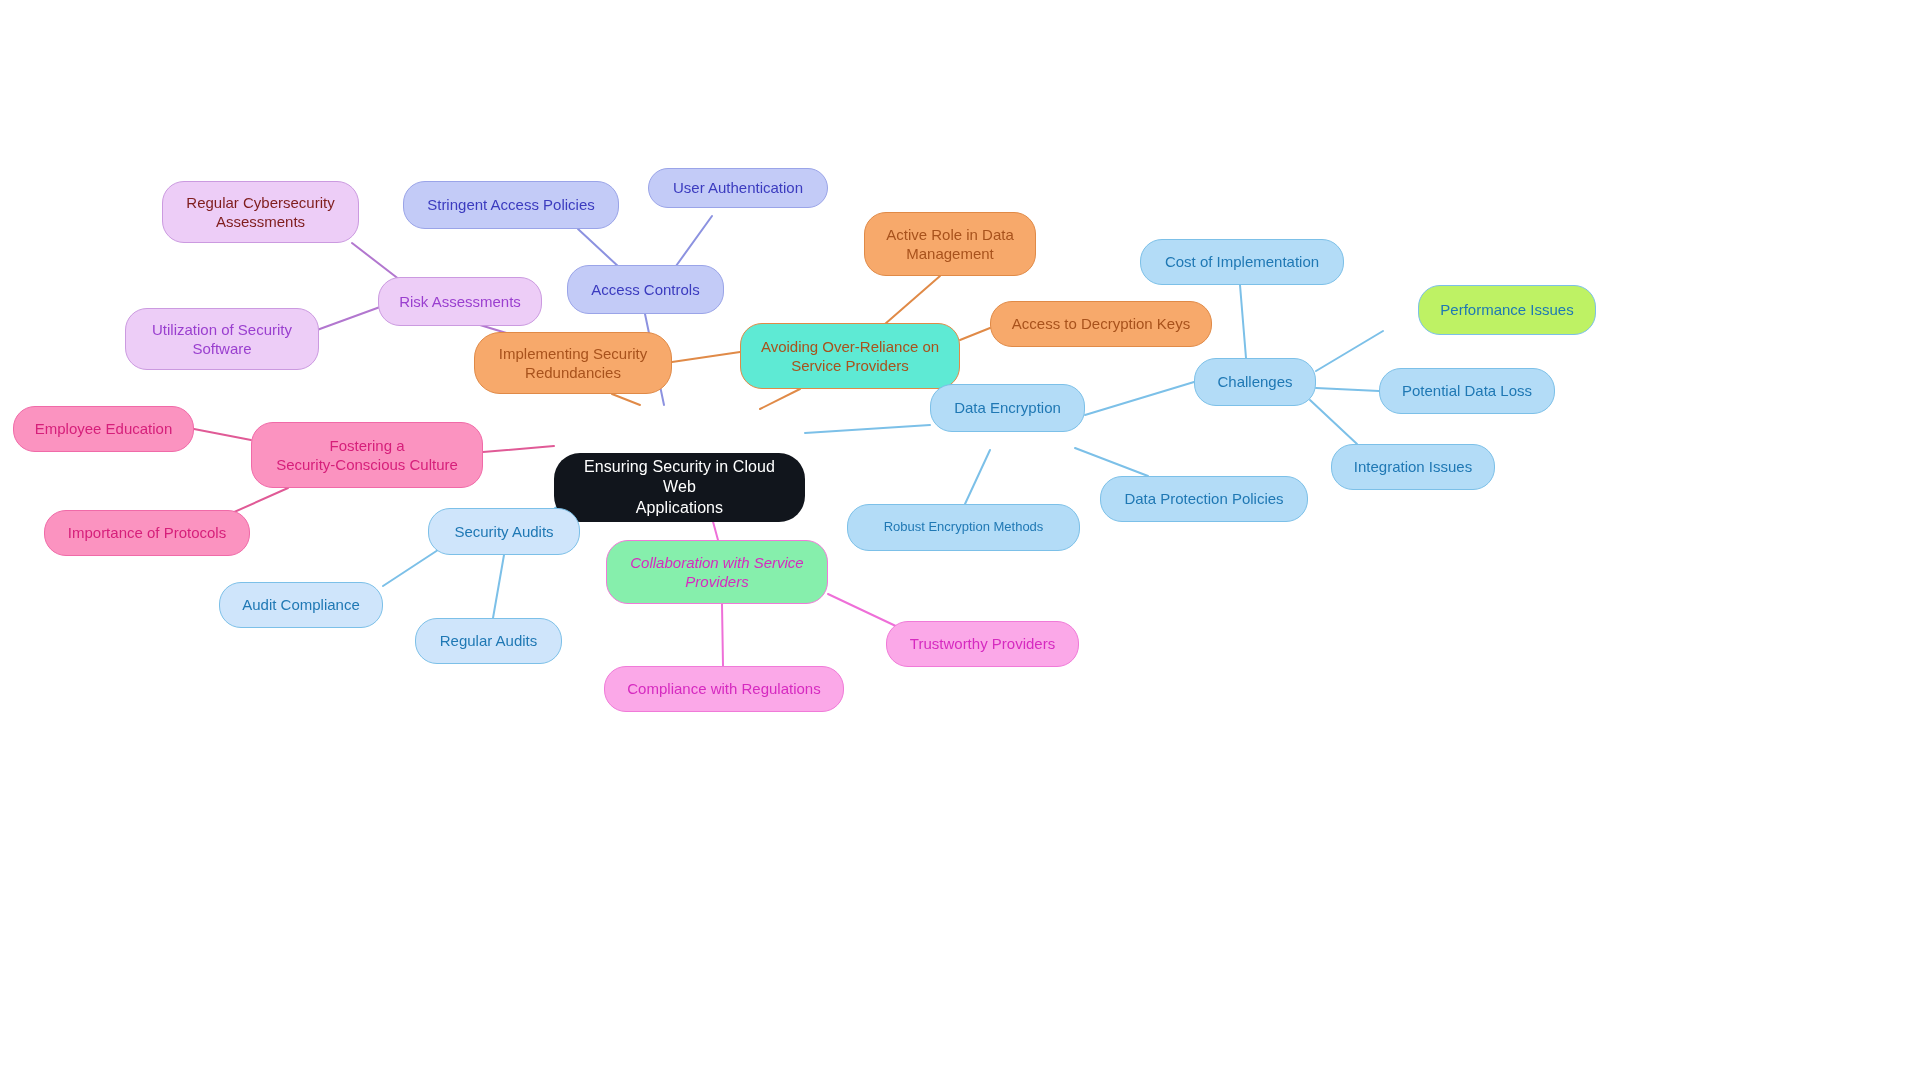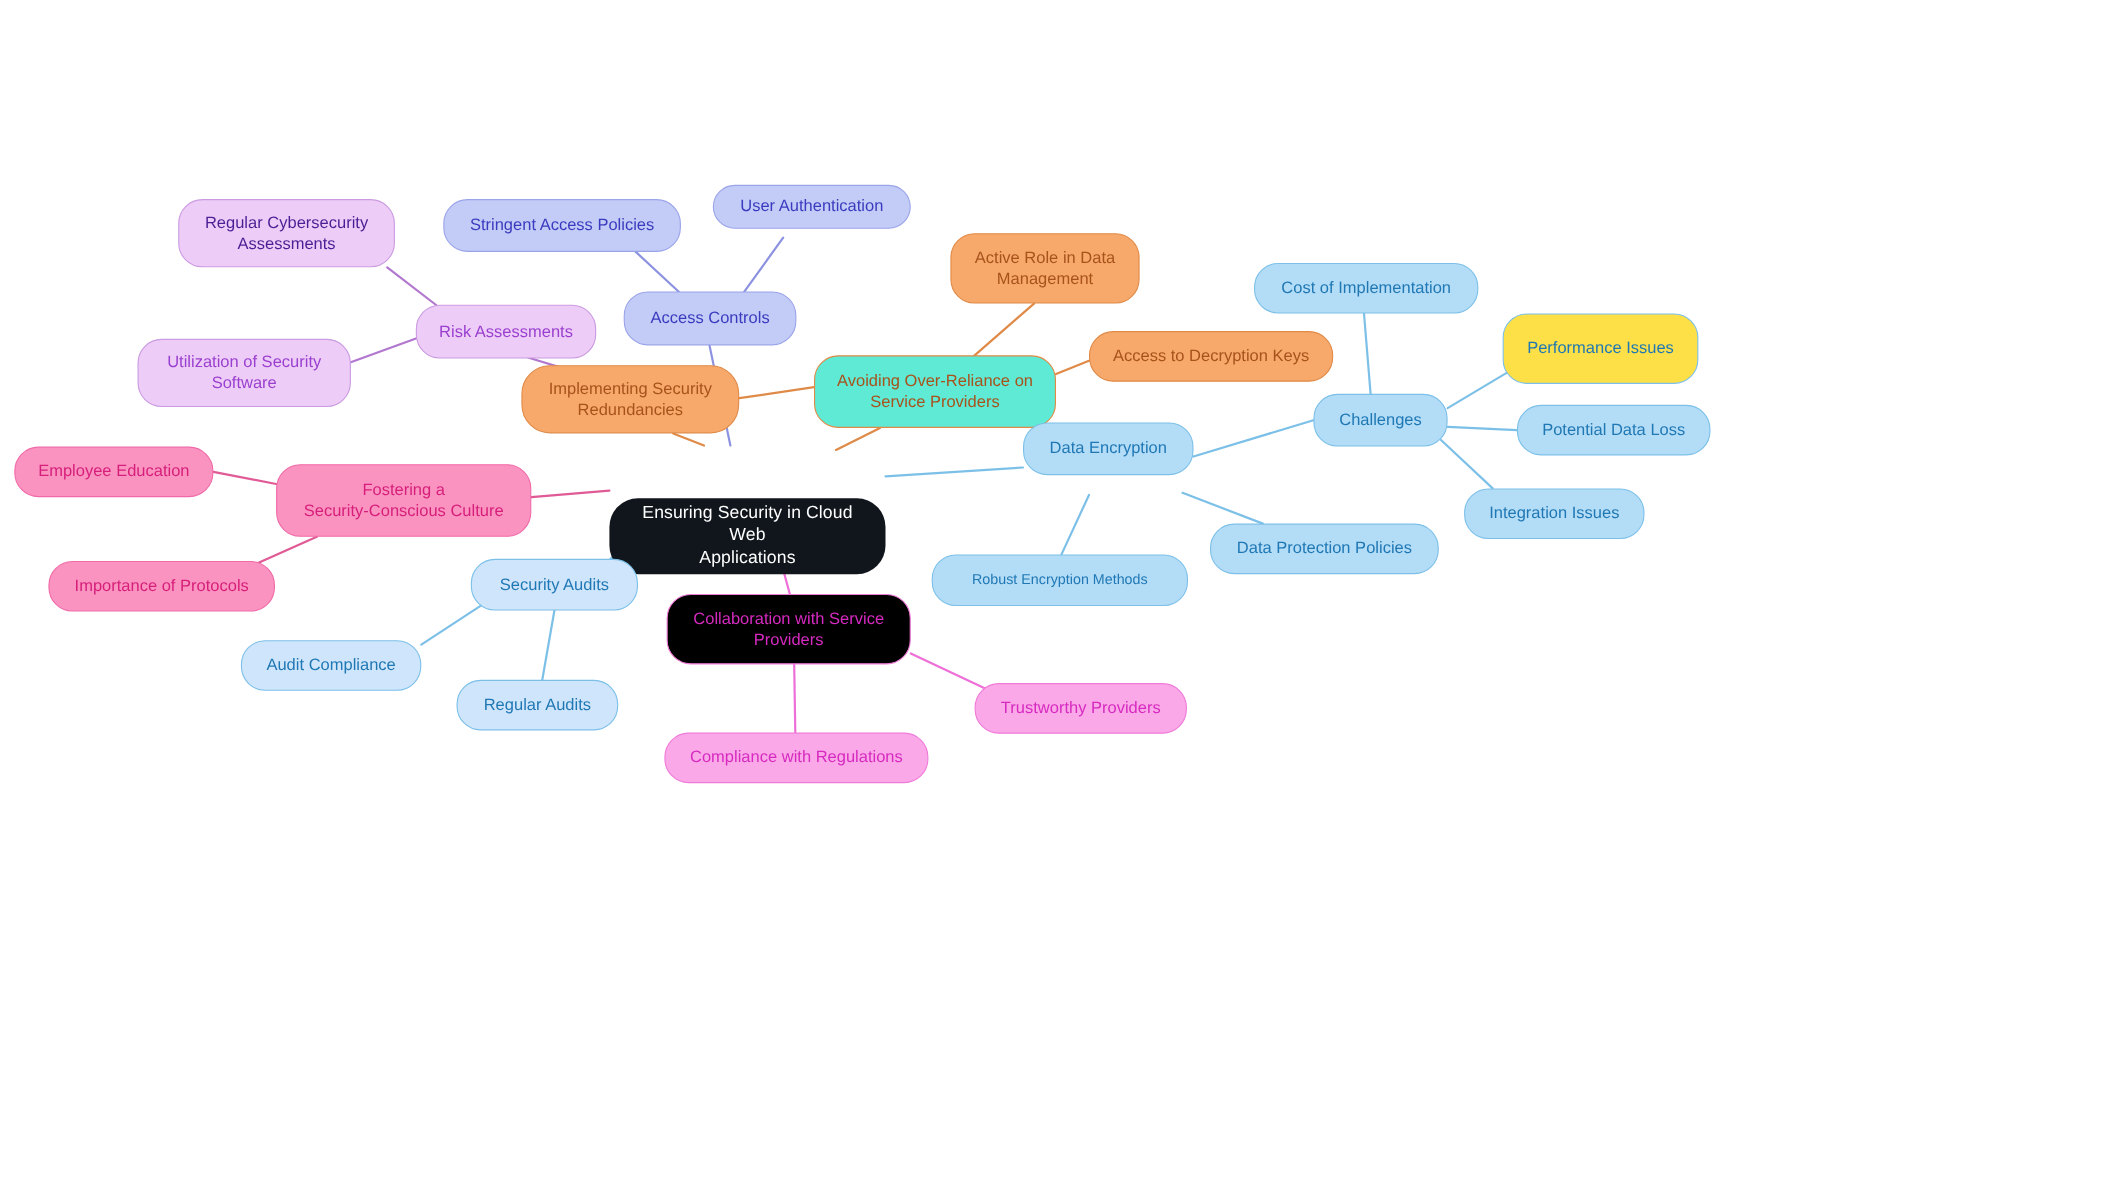--- a/index.html
+++ b/index.html
@@ -78,48 +78,48 @@
       <line x1="612" y1="474" x2="555" y2="508" stroke="#7cc0e8" stroke-width="2" stroke-linecap="round"></line>
       <line x1="441" y1="548" x2="383" y2="586" stroke="#7cc0e8" stroke-width="2" stroke-linecap="round"></line>
       <line x1="504" y1="555" x2="493" y2="618" stroke="#7cc0e8" stroke-width="2" stroke-linecap="round"></line>
       <line x1="700" y1="474" x2="718" y2="540" stroke="#ee6fd8" stroke-width="2" stroke-linecap="round"></line>
       <line x1="722" y1="604" x2="723" y2="666" stroke="#ee6fd8" stroke-width="2" stroke-linecap="round"></line>
       <line x1="828" y1="594" x2="900" y2="628" stroke="#ee6fd8" stroke-width="2" stroke-linecap="round"></line>
     </svg>
   <div id="node-layer">
       <div class="node root" style="left: 554px; top: 405px; width: 251px; height: 69px; background: rgb(17, 21, 28); color: rgb(255, 255, 255); border-color: rgb(17, 21, 28); font-size: 16px;"><span>Ensuring Security in Cloud Web
 Applications</span></div>
-      <div class="node" style="left: 162px; top: 181px; width: 197px; height: 62px; background: rgb(237, 205, 247); color: #4c1d95; border-color: rgb(203, 154, 224); font-size: 15px;"><span>Regular Cybersecurity
+      <div class="node" style="left: 162px; top: 181px; width: 197px; height: 62px; background: rgb(237, 205, 247); color: #7f1d1d; border-color: rgb(203, 154, 224); font-size: 15px;"><span>Regular Cybersecurity
 Assessments</span></div>
       <div class="node" style="left: 125px; top: 308px; width: 194px; height: 62px; background: rgb(237, 205, 247); color: rgb(154, 63, 207); border-color: rgb(203, 154, 224); font-size: 15px;"><span>Utilization of Security
 Software</span></div>
       <div class="node" style="left: 378px; top: 277px; width: 164px; height: 49px; background: rgb(237, 205, 247); color: rgb(154, 63, 207); border-color: rgb(203, 154, 224); font-size: 15px;"><span>Risk Assessments</span></div>
       <div class="node" style="left: 403px; top: 181px; width: 216px; height: 48px; background: rgb(195, 203, 247); color: rgb(59, 59, 191); border-color: rgb(154, 164, 232); font-size: 15px;"><span>Stringent Access Policies</span></div>
       <div class="node" style="left: 648px; top: 168px; width: 180px; height: 40px; background: rgb(195, 203, 247); color: rgb(59, 59, 191); border-color: rgb(154, 164, 232); font-size: 15px;"><span>User Authentication</span></div>
       <div class="node" style="left: 567px; top: 265px; width: 157px; height: 49px; background: rgb(195, 203, 247); color: rgb(59, 59, 191); border-color: rgb(154, 164, 232); font-size: 15px;"><span>Access Controls</span></div>
       <div class="node" style="left: 474px; top: 332px; width: 198px; height: 62px; background: rgb(247, 169, 107); color: rgb(168, 82, 28); border-color: rgb(224, 138, 71); font-size: 15px; border-radius: 26px;"><span>Implementing Security
 Redundancies</span></div>
       <div class="node" style="left: 740px; top: 323px; width: 220px; height: 66px; background: #5eead4; color: rgb(168, 82, 28); border-color: rgb(224, 138, 71); font-size: 15px;"><span>Avoiding Over-Reliance on
 Service Providers</span></div>
       <div class="node" style="left: 864px; top: 212px; width: 172px; height: 64px; background: rgb(247, 169, 107); color: rgb(168, 82, 28); border-color: rgb(224, 138, 71); font-size: 15px;"><span>Active Role in Data
 Management</span></div>
       <div class="node" style="left: 990px; top: 301px; width: 222px; height: 46px; background: rgb(247, 169, 107); color: rgb(168, 82, 28); border-color: rgb(224, 138, 71); font-size: 15px;"><span>Access to Decryption Keys</span></div>
       <div class="node" style="left: 930px; top: 384px; width: 155px; height: 48px; background: rgb(179, 220, 247); color: rgb(31, 120, 180); border-color: rgb(124, 192, 232); font-size: 15px;"><span>Data Encryption</span></div>
       <div class="node" style="left: 847px; top: 504px; width: 233px; height: 47px; background: rgb(179, 220, 247); color: rgb(31, 120, 180); border-color: rgb(124, 192, 232); font-size: 13px;"><span>Robust Encryption Methods</span></div>
       <div class="node" style="left: 1100px; top: 476px; width: 208px; height: 46px; background: rgb(179, 220, 247); color: rgb(31, 120, 180); border-color: rgb(124, 192, 232); font-size: 15px;"><span>Data Protection Policies</span></div>
       <div class="node" style="left: 1194px; top: 358px; width: 122px; height: 48px; background: rgb(179, 220, 247); color: rgb(31, 120, 180); border-color: rgb(124, 192, 232); font-size: 15px;"><span>Challenges</span></div>
       <div class="node" style="left: 1140px; top: 239px; width: 204px; height: 46px; background: rgb(179, 220, 247); color: rgb(31, 120, 180); border-color: rgb(124, 192, 232); font-size: 15px;"><span>Cost of Implementation</span></div>
-      <div class="node" style="left: 1366px; top: 285px; width: 178px; height: 64px; background: #fde047; color: rgb(31, 120, 180); border-color: rgb(124, 192, 232); font-size: 15px;"><span>Performance Issues</span></div>
+      <div class="node" style="left: 1418px; top: 285px; width: 178px; height: 50px; background: #bef264; color: rgb(31, 120, 180); border-color: rgb(124, 192, 232); font-size: 15px;"><span>Performance Issues</span></div>
       <div class="node" style="left: 1379px; top: 368px; width: 176px; height: 46px; background: rgb(179, 220, 247); color: rgb(31, 120, 180); border-color: rgb(124, 192, 232); font-size: 15px;"><span>Potential Data Loss</span></div>
       <div class="node" style="left: 1331px; top: 444px; width: 164px; height: 46px; background: rgb(179, 220, 247); color: rgb(31, 120, 180); border-color: rgb(124, 192, 232); font-size: 15px;"><span>Integration Issues</span></div>
       <div class="node" style="left: 251px; top: 422px; width: 232px; height: 66px; background: rgb(251, 147, 192); color: rgb(214, 31, 122); border-color: rgb(240, 106, 168); font-size: 15px;"><span>Fostering a
 Security-Conscious Culture</span></div>
       <div class="node" style="left: 13px; top: 406px; width: 181px; height: 46px; background: rgb(251, 147, 192); color: rgb(214, 31, 122); border-color: rgb(240, 106, 168); font-size: 15px;"><span>Employee Education</span></div>
       <div class="node" style="left: 44px; top: 510px; width: 206px; height: 46px; background: rgb(251, 147, 192); color: rgb(214, 31, 122); border-color: rgb(240, 106, 168); font-size: 15px;"><span>Importance of Protocols</span></div>
       <div class="node" style="left: 428px; top: 508px; width: 152px; height: 47px; background: rgb(207, 229, 251); color: rgb(31, 120, 180); border-color: rgb(124, 192, 232); font-size: 15px;"><span>Security Audits</span></div>
       <div class="node" style="left: 219px; top: 582px; width: 164px; height: 46px; background: rgb(207, 229, 251); color: rgb(31, 120, 180); border-color: rgb(124, 192, 232); font-size: 15px;"><span>Audit Compliance</span></div>
       <div class="node" style="left: 415px; top: 618px; width: 147px; height: 46px; background: rgb(207, 229, 251); color: rgb(31, 120, 180); border-color: rgb(124, 192, 232); font-size: 15px;"><span>Regular Audits</span></div>
-      <div class="node" style="left: 606px; top: 540px; width: 222px; height: 64px; background: #000000; color: rgb(214, 42, 192); border-color: rgb(240, 122, 216); font-size: 15px;"><span>Collaboration with Service
+      <div class="node" style="left: 606px; top: 540px; width: 222px; height: 64px; background: #86efac; color: rgb(214, 42, 192); border-color: rgb(240, 122, 216); font-size: 15px; font-style: italic;"><span>Collaboration with Service
 Providers</span></div>
       <div class="node" style="left: 604px; top: 666px; width: 240px; height: 46px; background: rgb(251, 168, 232); color: rgb(214, 42, 192); border-color: rgb(240, 122, 216); font-size: 15px; text-align: center;"><span>Compliance with Regulations</span></div>
       <div class="node" style="left: 886px; top: 621px; width: 193px; height: 46px; background: rgb(251, 168, 232); color: rgb(214, 42, 192); border-color: rgb(240, 122, 216); font-size: 15px;"><span>Trustworthy Providers</span></div>
     </div>
 </div>
 
 </body></html>

